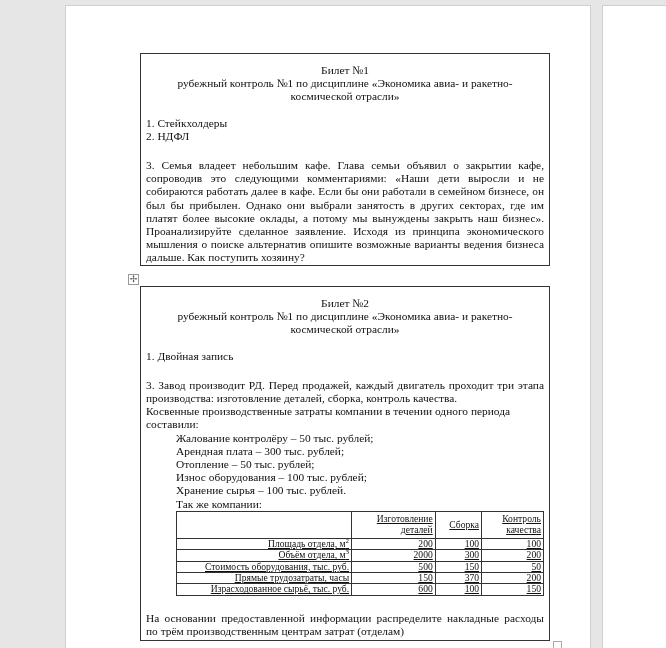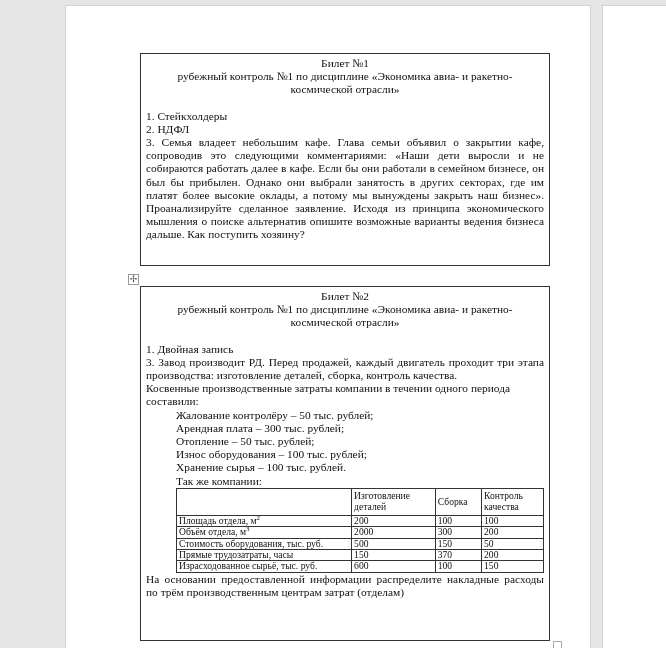--- a/index.html
+++ b/index.html
@@ -11,49 +11,50 @@
     .page {
       position: absolute; background: #fff;
       border: 1px solid #d0d0d0;
     }
     #page1 { left: 65px; top: 5px; width: 524px; height: 660px; }
     #page2 { left: 602px; top: 5px; width: 80px; height: 660px; }
 
     .ticket {
       position: absolute; left: 140px; width: 410px;
       border: 1px solid #333; background: #fff;
-      box-sizing: border-box; padding: 3px 5px 4px 5px;
+      box-sizing: border-box; padding: 10px 5px 4px 5px;
       font-size: 11.4px; line-height: 13.2px;
     }
     #ticket1 { top: 53px; height: 213px; }
     #ticket2 { top: 286px; height: 355px; }
 
     .center { text-align: center; }
     .gap { height: 13px; }
-    .just { text-align: justify; }
+    .just { text-align: justify; margin-top: 16px; }
     .indent { padding-left: 30px; }
 
     .move-handle {
       position: absolute; left: 128px; top: 274px; width: 9px; height: 9px;
       border: 1px solid #999; background: #fff;
       font-size: 9px; line-height: 9px; text-align: center; color: #555;
       font-family: "DejaVu Sans", sans-serif;
     }
     .resize-handle {
       position: absolute; left: 553px; top: 641px; width: 7px; height: 7px;
       border: 1px solid #aaa; background: #fff;
     }
 
     table.data {
       border-collapse: collapse; margin-left: 30px; margin-top: 0px;
       font-size: 9.6px; line-height: 10.4px;
     }
     table.data td, table.data th {
-      border: 1px solid #333; padding: 0 2px; text-align: left;
+      border: 1px solid #333; padding: 0 2px; text-align: right;
       font-weight: normal;
+      text-decoration: underline;
     }
     table.data th { height: 26px; }
     .c1 { width: 176px; }
     .c2 { width: 80px; }
     .c3 { width: 42px; }
     .c4 { width: 58px; }
     sup { font-size: 7px; line-height: 0; }
   </style>
 </head>
 <body>

